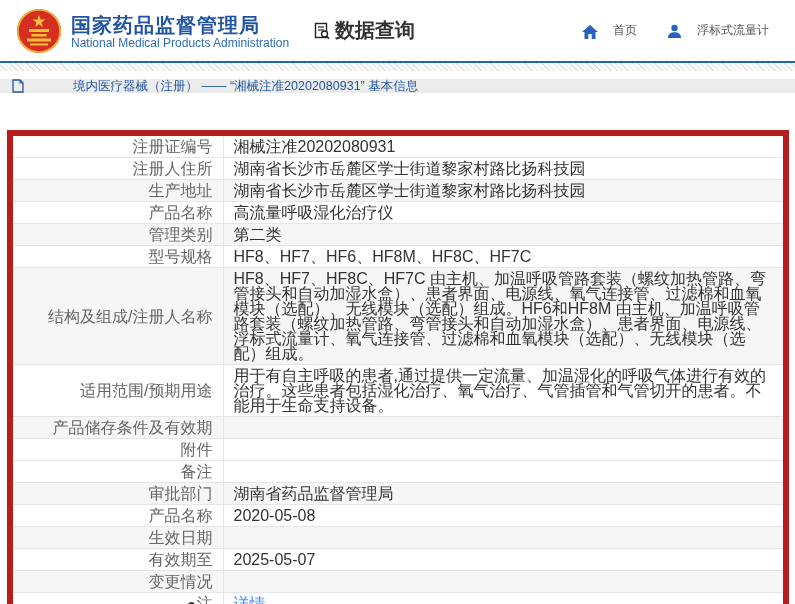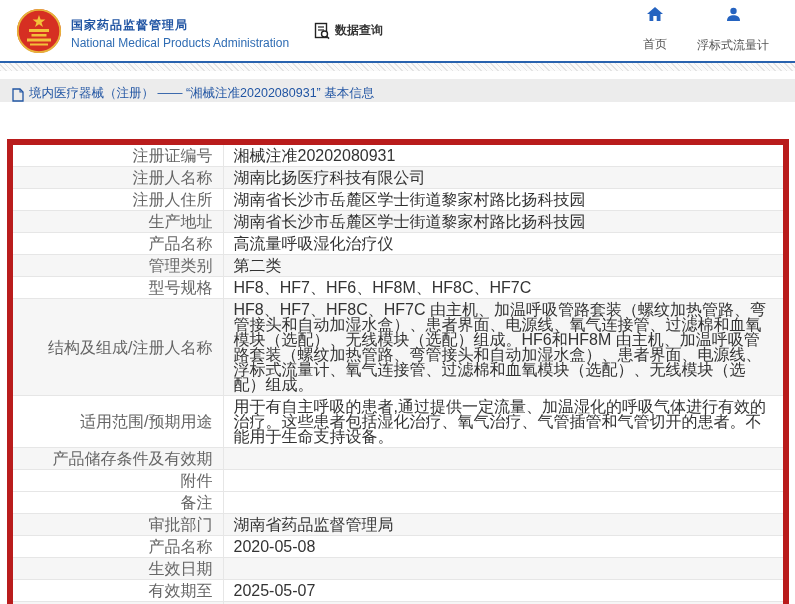--- a/index.html
+++ b/index.html
@@ -5,38 +5,38 @@
   * { margin:0; padding:0; box-sizing:border-box; }
   html,body { width:795px; height:604px; overflow:hidden; background:#fff;
               font-family:"Liberation Sans","DejaVu Sans",sans-serif; }
 
   
   .site-header{ height:61px; display:flex; align-items:center; padding:0 14px 0 16px;
                 background:#fff; }
   .logo{ display:flex; align-items:center; text-decoration:none; cursor:pointer; }
   .emblem{ width:46px; height:46px; flex:0 0 auto; }
   .logo-text{ margin-left:9px; }
-  .logo-cn{ font-size:12px; font-weight:bold; color:#2155a3; letter-spacing:1px; line-height:24px; }
+  .logo-cn{ font-size:20px; font-weight:bold; color:#2155a3; letter-spacing:1px; line-height:24px; }
   .logo-en{ font-size:12px; color:#2f6cb3; line-height:12px; }
   .data-query{ display:flex; align-items:center; margin-left:24px; cursor:pointer; }
   .data-query svg{ margin-right:4px; }
-  .dq-label{ font-size:12px; font-weight:bold; color:#333; }
+  .dq-label{ font-size:20px; font-weight:bold; color:#333; }
   .right-nav{ margin-left:auto; display:flex; gap:30px; padding-right:12px; }
-  .nav-item{ display:flex; flex-direction:column; align-items:center; gap:15px;
+  .nav-item{ display:flex; align-items:flex-end; gap:15px;
              cursor:pointer; text-decoration:none; }
   .nav-item span{ font-size:12px; color:#555; }
 
   .blue-line{ height:2px; background:#2862ae; }
   .hatch{ height:8px;
           background:repeating-linear-gradient(45deg,#e3e3e3 0 1px,#fafafa 1px 4px); }
 
   
   .crumb-gap{ height:8px; background:#fff; }
-  .breadcrumb-bar{ height:23px; background:#ececec; display:flex; align-items:flex-end;
-                   padding-left:12px; }
+  .breadcrumb-bar{ height:14px; background:#ececec; display:flex; align-items:center;
+                   padding-left:12px;gap:44px; }
   .breadcrumb-bar svg{ margin-right:5px; }
   .breadcrumb-bar span{ font-size:12.5px; color:#2155a3; }
 
   
   .table-wrap{ padding:9px 6px 0 7px; }
   table.info{ width:100%; border-collapse:collapse; table-layout:fixed;
               border:6px solid #b91c1c; font-size:16px;margin-top:28px; }
   table.info td{ border:1px solid #e6e6e6; line-height:15px; padding:3px 10px;
                  vertical-align:middle; word-break:break-all; }
   td.label-cell{ width:213px; text-align:right; color:#666; padding-right:12px; }
@@ -113,24 +113,20 @@
   <span>境内医疗器械（注册） —— “湘械注准20202080931” 基本信息</span>
 </div>
 
 <div class="table-wrap">
   <table class="info">
     <tbody>
         <tr>
           <td class="label-cell">注册证编号</td>
           <td class="value-cell">湘械注准20202080931</td>
         </tr>
-        <tr class="alt">
-          <td class="label-cell">注册人名称</td>
-          <td class="value-cell">湖南比扬医疗科技有限公司</td>
-        </tr>
         <tr>
           <td class="label-cell">注册人住所</td>
           <td class="value-cell">湖南省长沙市岳麓区学士街道黎家村路比扬科技园</td>
         </tr>
         <tr class="alt">
           <td class="label-cell">生产地址</td>
           <td class="value-cell">湖南省长沙市岳麓区学士街道黎家村路比扬科技园</td>
         </tr>
         <tr>
           <td class="label-cell">产品名称</td>

